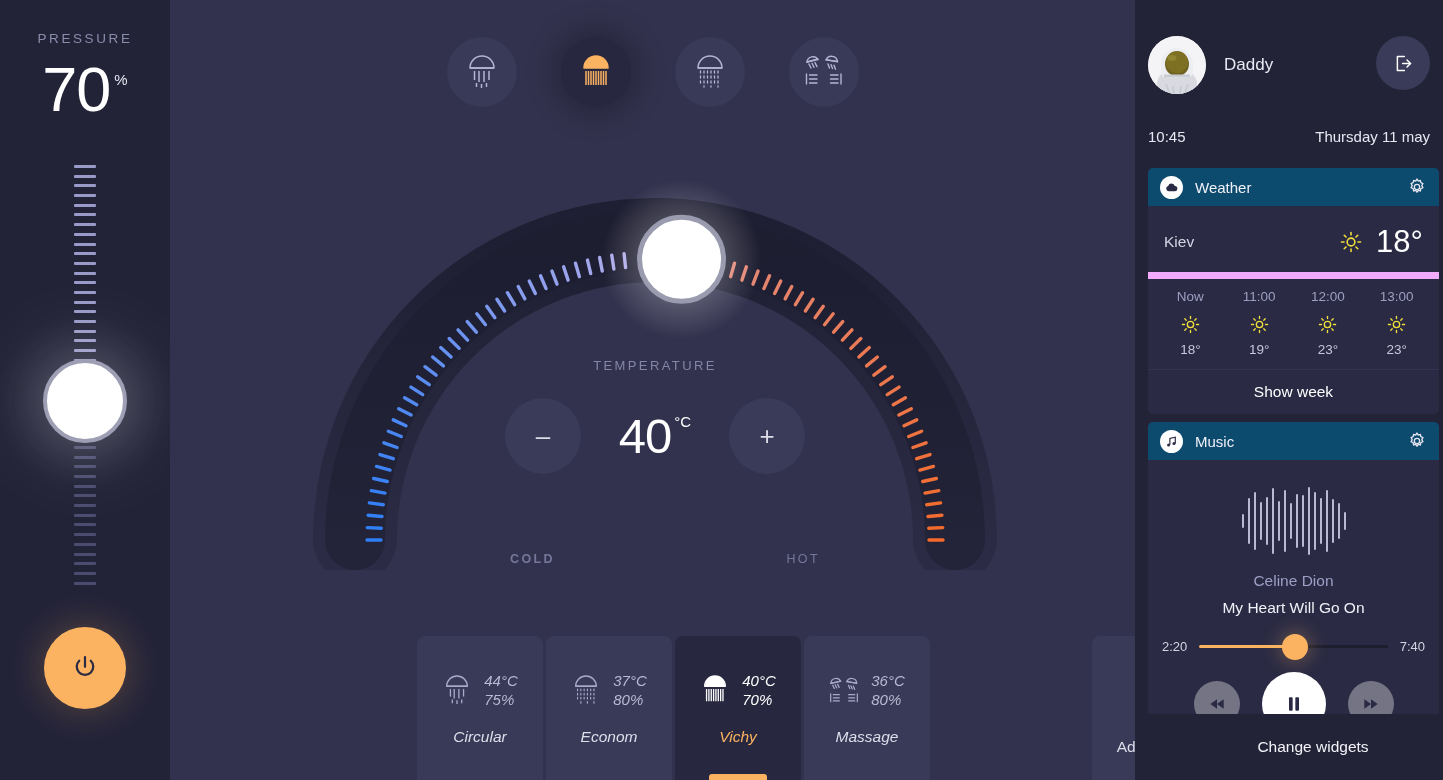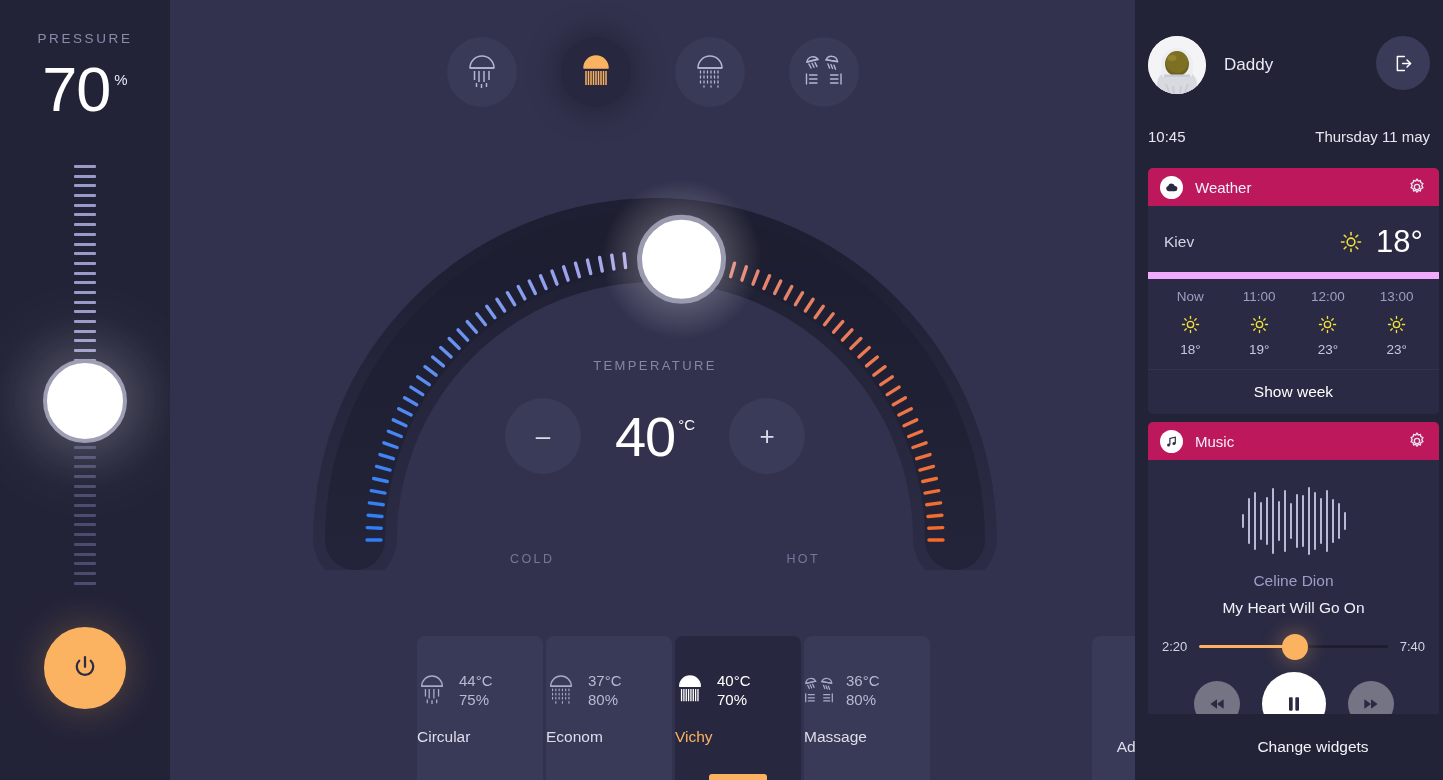--- a/index.html
+++ b/index.html
@@ -62,34 +62,34 @@
   .temp-label { position: absolute; top: 188px; left: 0; width: 690px; text-align: center;
                 font-size: 13px; letter-spacing: 2.4px; color: #8585a6; }
   .temp-row { position: absolute; top: 228px; left: 0; width: 690px;
               display: flex; align-items: center; justify-content: center; gap: 0; }
   .stepper {
     width: 76px; height: 76px; border-radius: 50%; background: #3a3a59;
     display: flex; align-items: center; justify-content: center;
     color: #dcdce8; font-size: 26px; font-weight: 300; line-height: 1;
   }
   .temp-val { width: 148px; text-align: center; color: #fff; position: relative; }
-  .temp-val .n { font-size: 56px; font-weight: 300; letter-spacing: -1px; }
+  .temp-val .n { font-size: 49px; font-weight: 300; letter-spacing: -1px; }
   .temp-val .u { font-size: 15px; font-weight: 400; vertical-align: 26px; margin-left: 3px; }
 
   .cold-lab, .hot-lab { position: absolute; top: 382px; font-size: 12.5px;
                         letter-spacing: 2.4px; color: #76769a; }
-  .cold-lab { left: 200px; }
+  .cold-lab { left: 200px; font-weight: bold; }
   .hot-lab  { right: 180px; }
 
   
   .presets { position: absolute; left: 247px; top: 636px; display: flex; gap: 3px; }
   .pcard {
     width: 126px; height: 144px; background: #393958;
     border-radius: 8px 8px 0 0; position: relative;
-    display: flex; flex-direction: column; 
+    display: flex; flex-direction: column; align-items: center; font-style: italic;
   }
   .pcard.active { background: #27273f; }
   .pcard .prow { display: flex; align-items: center; gap: 12px; margin-top: 36px; }
   .pcard .pvals { display: flex; flex-direction: column; gap: 2px; color: #b9b9d2; font-size: 15px; }
   .pcard.active .pvals { color: #ffffff; }
   .pcard .pname { margin-top: 20px; font-size: 15.5px; color: #dedeeb; }
   .pcard.active .pname { color: #fbb361; }
   .pbar { position: absolute; left: 50%; transform: translateX(-50%); bottom: 0;
           width: 58px; height: 6px; border-radius: 3px 3px 0 0; background: #fbb361; }
   .addcard {
@@ -109,21 +109,21 @@
             overflow: hidden; flex: none; position: relative; }
   .uname { margin-left: 18px; font-size: 17px; color: #e9e9f3; text-align: center; }
   .logout { position: absolute; right: 0; top: 0; width: 54px; height: 54px;
             border-radius: 50%; background: #3a3a59; display: flex;
             align-items: center; justify-content: center; }
   .timerow { position: absolute; top: 128px; left: 13px; width: 282px;
              display: flex; justify-content: space-between; font-size: 15px; color: #e7e7f1; }
 
   .widget { position: absolute; left: 13px; width: 291px; border-radius: 5px;
             background: #2a2a44; overflow: hidden; }
-  .whead { height: 38px; background: #be185d; display: flex; align-items: center;
+  .whead { height: 38px; background: #0c4a6e; display: flex; align-items: center;
            padding: 12px 12px; }
   .wicon { width: 23px; height: 23px; border-radius: 50%; background: #fff;
            display: flex; align-items: center; justify-content: center; flex: none; }
   .wtitle { margin-left: 12px; font-size: 15px; color: #f0f0f8; flex: 1; }
   .gear { width: 20px; height: 20px; flex: none; }
 
   .wrow1 { display: flex; align-items: center; padding: 18px 16px 12px 16px;
            border-bottom: 7px solid #f0abfc; }
   .city { font-size: 15.5px; color: #d4d4e4; flex: 1; }
   .bigtemp { font-size: 31px; color: #fff; font-weight: 300; margin-left: 14px; }

